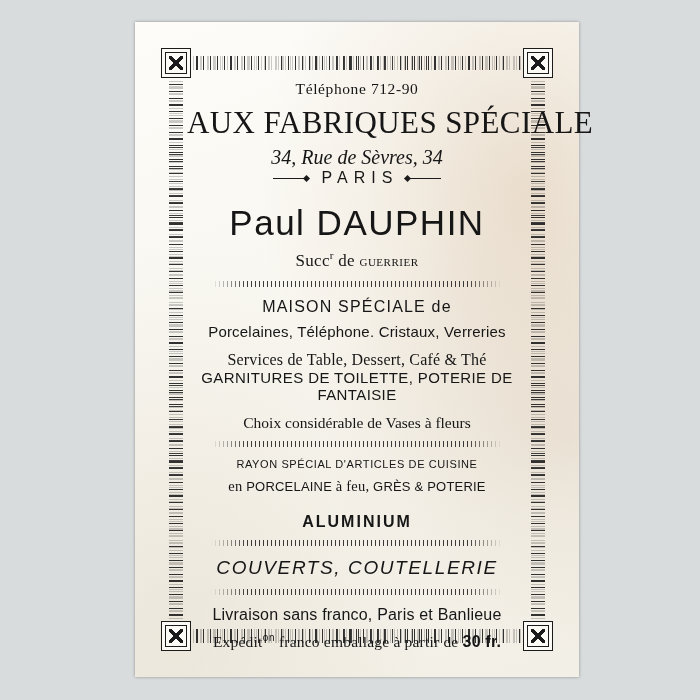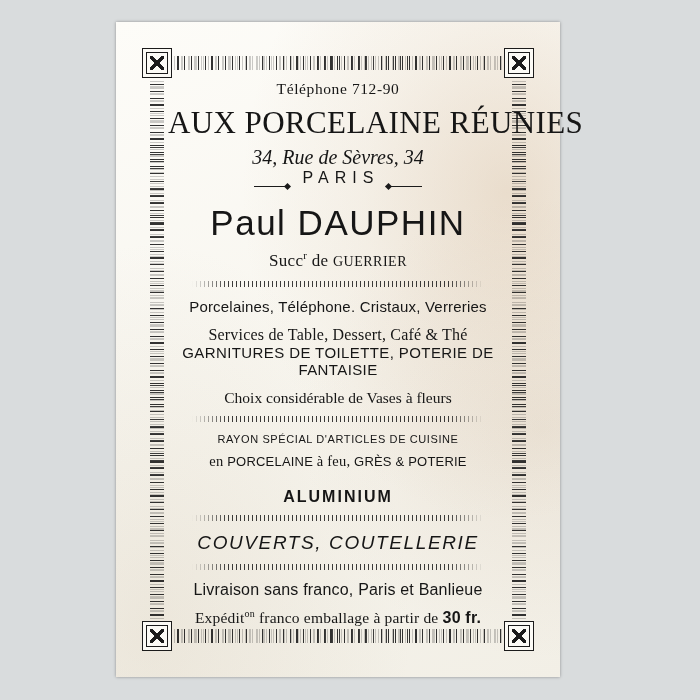--- a/index.html
+++ b/index.html
@@ -13,21 +13,21 @@
     font-family: "Liberation Serif", serif;
     overflow: hidden;
   }
   .scene {
     position: relative;
     width: 700px;
     height: 700px;
   }
   .card {
     position: absolute;
-    left: 116px;
+    left: 135px;
     top: 22px;
     width: 444px;
     height: 655px;
     background: #fbfaf5;
     box-shadow: 0 0 3px rgba(0,0,0,0.35);
   }
   .card-texture {
     position: absolute;
     inset: 0;
     background:
@@ -140,21 +140,21 @@
     white-space: nowrap;
   }
   .address {
     font-family: "Liberation Serif", serif;
     font-style: italic;
     font-size: 20px;
     margin-bottom: 0;
   }
   .city-wrap {
     display: flex;
-    align-items: flex-end;
+    align-items: center;
     justify-content: center;
     gap: 9px;
     margin-bottom: 16px;
   }
   .city {
     font-family: "Liberation Sans", sans-serif;
     font-size: 16px;
     letter-spacing: 6px;
     padding-left: 6px;
   }
@@ -182,21 +182,21 @@
     letter-spacing: 1.5px;
     margin-bottom: 6px;
   }
   .succ {
     font-family: "Liberation Serif", serif;
     font-size: 17px;
     letter-spacing: 0.3px;
     margin-bottom: 10px;
   }
   .succ sup { font-size: 11px; }
-  .succ .sc { font-size: 14px; letter-spacing: 0.5px; }
+  .succ .sc { font-size: 11px; letter-spacing: 0.5px; }
 
   .sep {
     width: 86%;
     margin: 9px auto 11px auto;
     height: 6px;
     background:
       repeating-linear-gradient(90deg, #1b1b1b 0 1px, transparent 1px 4px);
     -webkit-mask-image: linear-gradient(90deg, transparent 0%, #000 12%, #000 88%, transparent 100%);
     mask-image: linear-gradient(90deg, transparent 0%, #000 12%, #000 88%, transparent 100%);
     opacity: .85;
@@ -261,21 +261,21 @@
     font-family: "Liberation Sans", sans-serif;
     font-size: 16px;
     letter-spacing: 0.2px;
     margin-bottom: 9px;
   }
   .expedition {
     font-family: "Liberation Serif", serif;
     font-size: 15.5px;
     letter-spacing: 0.2px;
   }
-  .expedition sup { font-size: 10px; }
+  .expedition sup { font-size: 10px; font-family: Liberation Mono, monospace; }
   .expedition b { font-family: "Liberation Sans", sans-serif; font-size: 16px; }
 </style>
 </head>
 <body>
 
 <div class="scene">
   <div class="card">
     <div class="card-texture"></div>
 
     <div class="frame">
@@ -284,37 +284,38 @@
       <div class="rule-v left"></div>
       <div class="rule-v right"></div>
       <div class="corner tl"></div>
       <div class="corner tr"></div>
       <div class="corner bl"></div>
       <div class="corner br"></div>
     </div>
 
     <div class="content">
       <p class="line phone">Téléphone 712-90</p>
-      <p class="line firm">AUX PORCELAINE RÉUNIES</p>
+      <p class="line firm">AUX FABRIQUES SPÉCIALE</p>
       <p class="line address">34, Rue de Sèvres, 34</p>
 
       <div class="city-wrap">
         <span class="dash l"></span>
         <span class="city">PARIS</span>
         <span class="dash r"></span>
       </div>
 
       <p class="line name">Paul DAUPHIN</p>
 
       <p class="line succ">
         <span>Succ</span><sup>r</sup><span> de </span><span class="sc">GUERRIER</span>
       </p>
 
       <div class="sep"></div>
 
+      <p class="line spec-1">MAISON SPÉCIALE de</p>
       <p class="line spec-2">Porcelaines, Téléphone. Cristaux, Verreries</p>
       <p class="line spec-3">Services de Table, Dessert, Café &amp; Thé</p>
       <p class="line spec-4">GARNITURES DE TOILETTE, POTERIE DE FANTAISIE</p>
       <p class="line spec-5">Choix considérable de Vases à fleurs</p>
 
       <div class="sep"></div>
 
       <p class="line rayon">RAYON SPÉCIAL D'ARTICLES DE CUISINE</p>
       <p class="line rayon-sub">
         <span>en </span><span class="sc">PORCELAINE</span><span> à feu, </span><span class="sc">GRÈS &amp; POTERIE</span>

